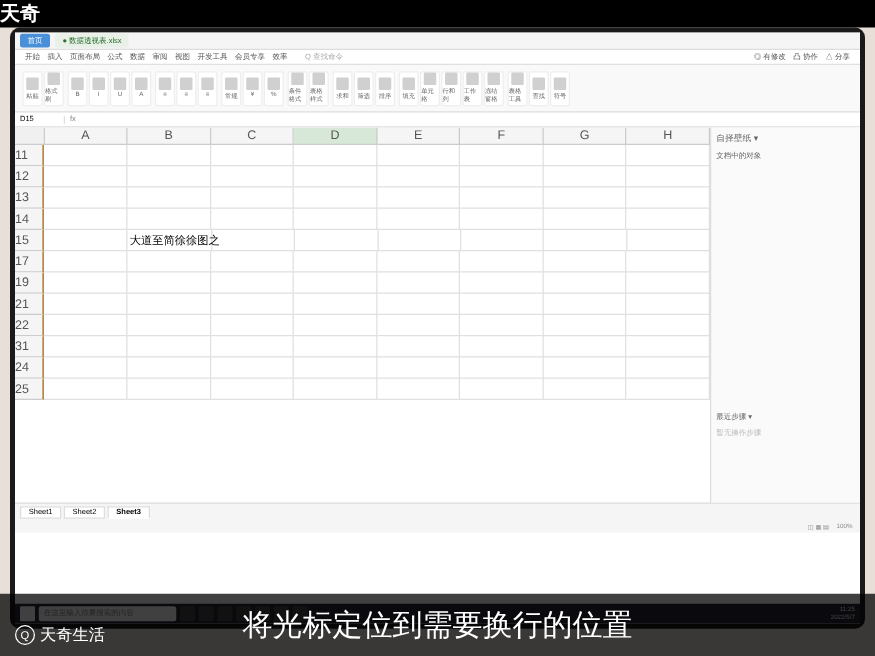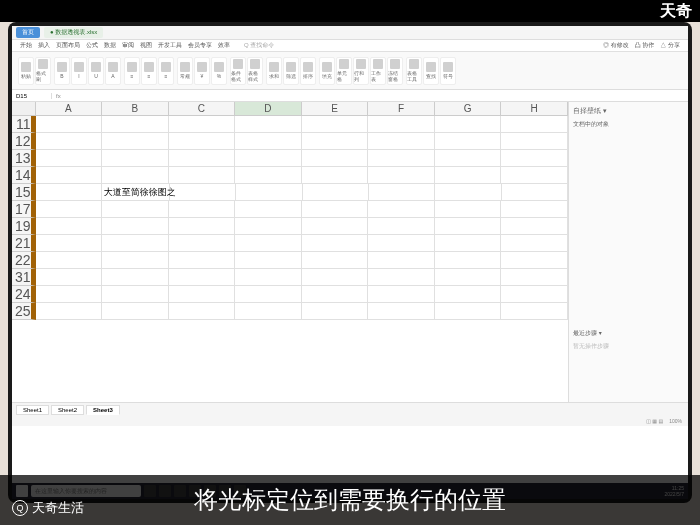--- a/index.html
+++ b/index.html
@@ -1,17 +1,17 @@
 <!DOCTYPE html>
 <html><head>
 <meta charset="utf-8">
 <style>
 *{margin:0;padding:0;box-sizing:border-box;font-family:"Microsoft YaHei",sans-serif}
 body{width:700px;height:525px;background:#e8e0d8;position:relative;overflow:hidden}
-.black-top{position:absolute;top:0;left:0;right:0;height:22px;background:#000;display:flex;align-items:center;justify-content:flex-end;padding-right:8px}
+.black-top{position:absolute;top:0;left:0;right:0;height:22px;background:#000;display:flex;align-items:center;padding-right:8px}
 .black-top span{color:#fff;font-size:16px;font-weight:bold}
 .monitor{position:absolute;top:22px;left:8px;right:8px;bottom:22px;background:#1a1a1a;border-radius:8px;padding:4px}
 .screen{width:100%;height:100%;background:#fff;position:relative;overflow:hidden;font-size:7px}
 .titlebar{height:14px;background:#f5f5f5;display:flex;align-items:center;gap:4px;padding:0 4px;border-bottom:1px solid #ddd}
 .titlebar .tab{padding:1px 6px;font-size:6px;border-radius:2px}
 .tab.active{background:#4a90d9;color:#fff}
 .tab.file{background:#e8f0e8;color:#2a7030}
 .ribbon-tabs{height:12px;display:flex;align-items:center;gap:6px;padding:0 8px;font-size:6px;color:#555;border-bottom:1px solid #e0e0e0}
 .ribbon-tabs span{cursor:pointer}
 .ribbon{height:38px;background:#f9f9f9;border-bottom:1px solid #ddd;display:flex;align-items:center;padding:2px 6px;gap:3px}
@@ -22,21 +22,21 @@
 .cell-ref{width:40px;padding:0 4px;border-right:1px solid #ddd}
 .fx{padding:0 4px;color:#888}
 .grid-area{display:flex;height:300px}
 .grid-main{flex:1;position:relative;overflow:hidden}
 .col-headers{display:flex;height:14px;background:#f5f5f5}
 .rownum-spacer{width:24px;border-right:1px solid #ccc;border-bottom:1px solid #ccc;background:#f0f0f0}
 .col-h{width:68px;text-align:center;font-size:10px;color:#555;border-right:1px solid #ccc;border-bottom:1px solid #ccc;line-height:14px}
 .col-h.sel{background:#d8e8d8}
 .rows{}
 .row{display:flex;height:17px}
-.row-h{width:24px;text-align:right;font-size:14px;color:#555;background:#f5f5f5;border-right:5px solid #a16207;border-bottom:1px solid #ccc;line-height:17px}
+.row-h{width:24px;text-align:left;font-size:10px;color:#555;background:#f5f5f5;border-right:1px solid #a16207;border-bottom:1px solid #ccc;line-height:17px}
 .row-h.sel{background:#d8e8d8}
 .cell{width:68px;border-right:1px solid #e0e0e0;border-bottom:1px solid #e0e0e0;font-size:9px;padding:1px 2px;line-height:15px;position:relative}
 .cell.active{border:2px solid #2a9050;z-index:5}
 .cell.has-text{white-space:nowrap;overflow:visible;z-index:2}
 .side-panel{width:120px;background:#fafafa;border-left:1px solid #ddd;padding:4px;font-size:6px;color:#666}
 .side-panel .hdr{font-size:7px;margin-bottom:4px}
 .sheet-tabs{height:14px;display:flex;align-items:center;background:#f5f5f5;border-top:1px solid #ddd;font-size:6px;padding:0 4px;gap:2px}
 .sheet-tab{padding:1px 6px;border:1px solid #ddd;background:#fff}
 .sheet-tab.active{border-bottom-color:#fff;font-weight:bold}
 .status-bar{height:10px;background:#f5f5f5;display:flex;align-items:center;justify-content:flex-end;font-size:5px;color:#888;padding:0 6px;gap:6px}

